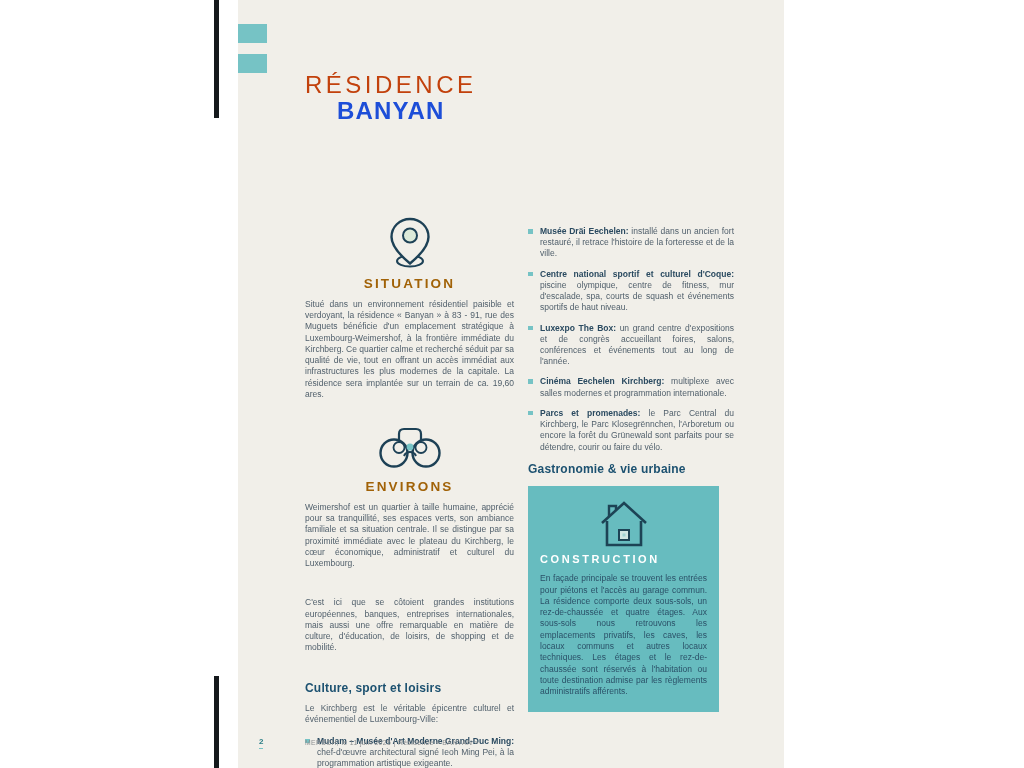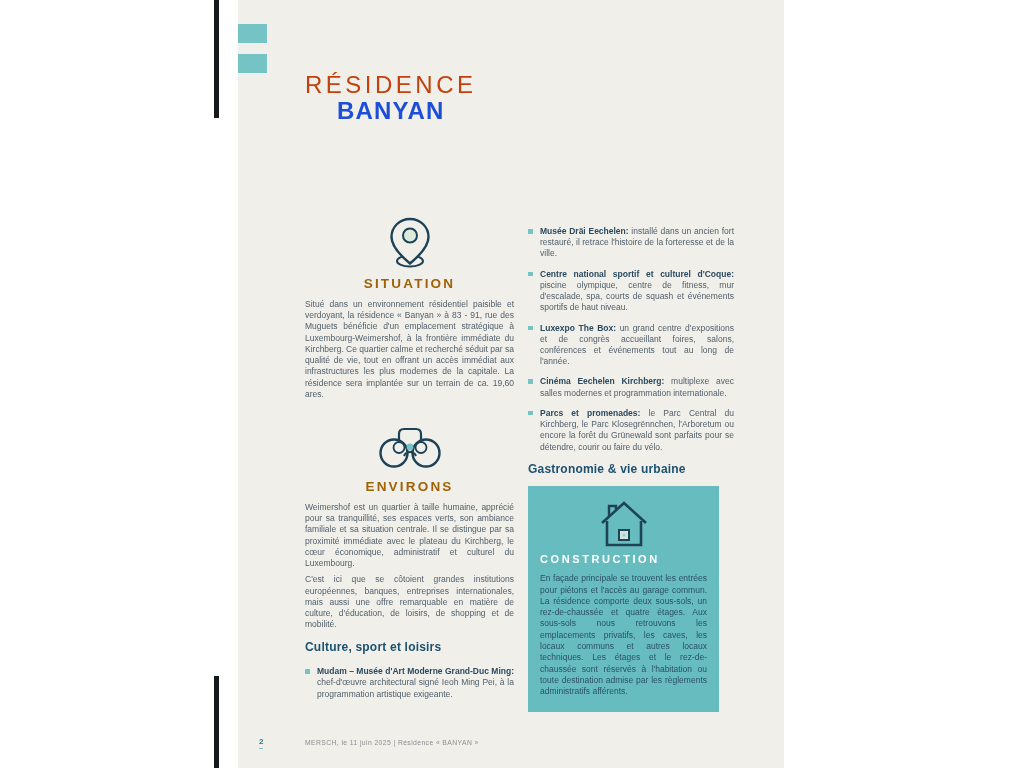--- a/index.html
+++ b/index.html
@@ -22,25 +22,25 @@
   .title-line2 { font-size:24px; font-weight:800; letter-spacing:1.2px; color:#1d4ed8;text-align:center; }
 
   .col { position:absolute; color:#51606c; font-size:8.5px; line-height:1.32; }
   .col-left  { left:305px; top:216px; width:209px; }
   .col-right { left:528px; top:214px; width:206px; }
 
   .icon-wrap { text-align:center; }
   .section-heading { text-align:center; font-size:13.5px; font-weight:700;
                      letter-spacing:2.2px; color:#a16207; margin-top:3px; }
   .body-p { text-align:justify; margin-top:6px; }
-  .body-p + .body-p { margin-top:5px; }
+  .body-p + .body-p { margin-top:28px; }
 
   .sub-heading { font-size:12px; font-weight:700; color:#1c5170; letter-spacing:0.2px; }
   .mt-env { margin-top:22px; }
-  .mt-culture { margin-top:10px; }
+  .mt-culture { margin-top:28px; }
 
   ul.bullets { list-style:none; margin-top:10px; }
   ul.bullets.no-top { margin-top:12px; }
   ul.bullets li { position:relative; padding-left:12px; text-align:justify; margin-bottom:9px; }
   ul.bullets li .marker { position:absolute; left:0; top:3px; width:4.5px; height:4.5px; background:#76c3c5; }
   .lead { font-weight:700; color:#2a4a60; }
 
   .construction-box { margin-top:8px; width:191px; background:#67bcbf; padding:13px 12px 14px 12px; }
   .construction-heading { text-align:left; color:#ffffff; font-size:11px; font-weight:700;
                           letter-spacing:2.6px; }
@@ -90,20 +90,21 @@
         <circle cx="44" cy="25.5" r="5.5" fill="none" stroke="#1d4156" stroke-width="1.8"></circle>
         <path d="M27 34 a6.5 6.5 0 0 1 12 0" fill="none" stroke="#1d4156" stroke-width="2"></path>
         <circle cx="33" cy="25" r="3.4" fill="#76c3c5"></circle>
       </svg>
     </div>
     <div class="section-heading">ENVIRONS</div>
     <p class="body-p">Weimershof est un quartier à taille humaine, apprécié pour sa tranquillité, ses espaces verts, son ambiance familiale et sa situation centrale. Il se distingue par sa proximité immédiate avec le plateau du Kirchberg, le cœur économique, administratif et culturel du Luxembourg.</p>
     <p class="body-p">C'est ici que se côtoient grandes institutions européennes, banques, entreprises internationales, mais aussi une offre remarquable en matière de culture, d'éducation, de loisirs, de shopping et de mobilité.</p>
 
     <div class="sub-heading mt-culture">Culture, sport et loisirs</div>
+    <p class="body-p">Le Kirchberg est le véritable épicentre culturel et événementiel de Luxembourg-Ville:</p>
 
     <ul class="bullets">
       <li>
         <span class="marker"></span><span class="lead">Mudam – Musée d'Art Moderne Grand-Duc Ming:</span><span> chef-d'œuvre architectural signé Ieoh Ming Pei, à la programmation artistique exigeante.</span>
       </li>
     </ul>
   </div>
 
   <div class="col col-right">
 

